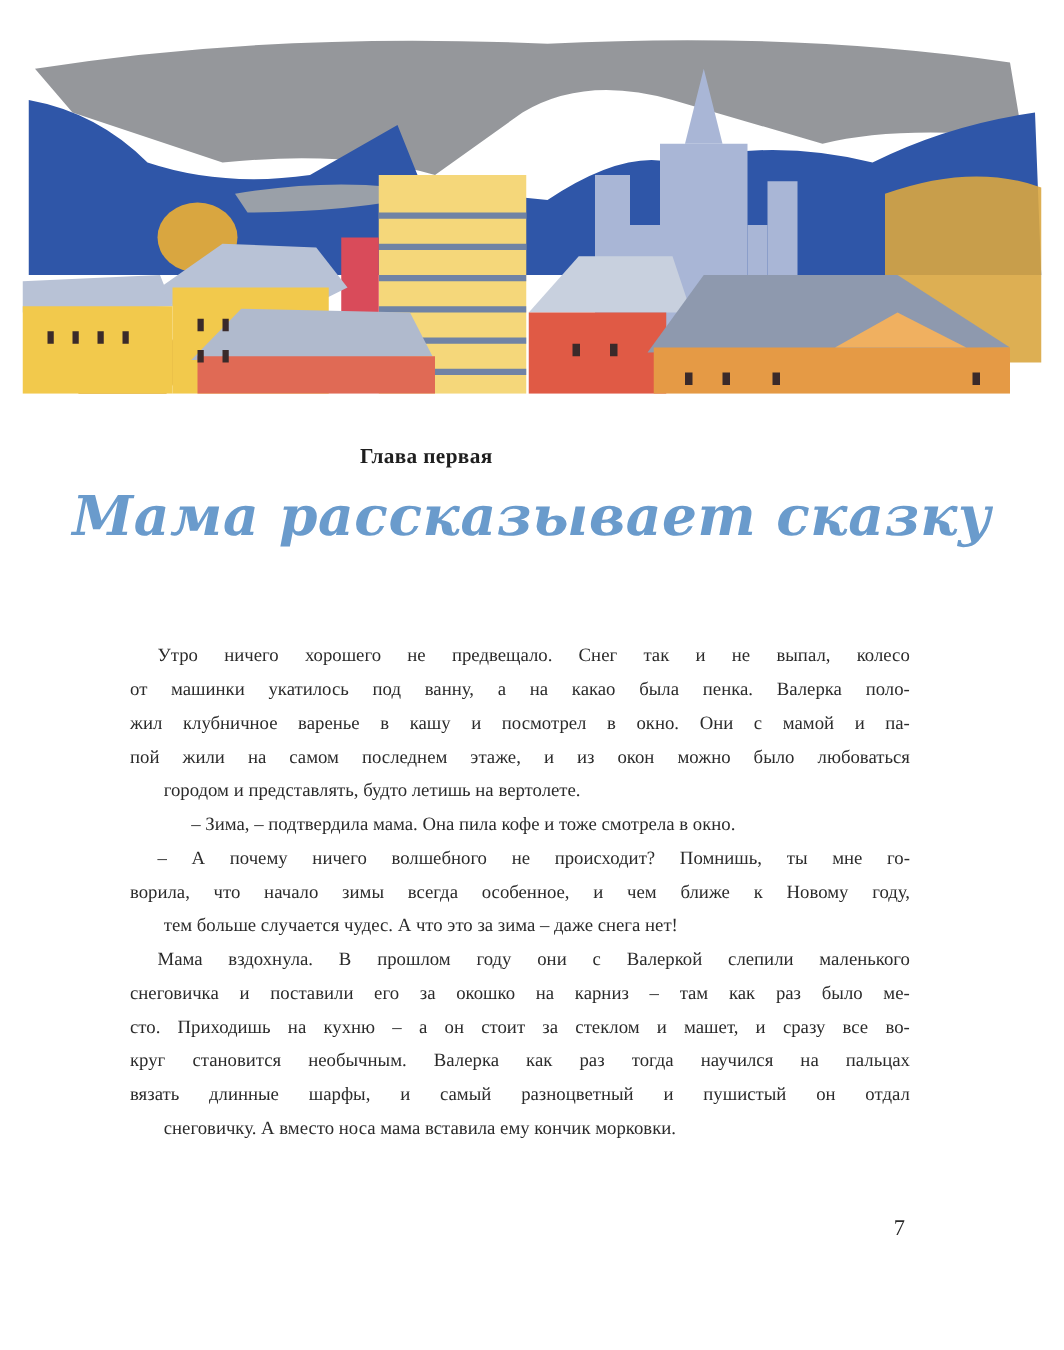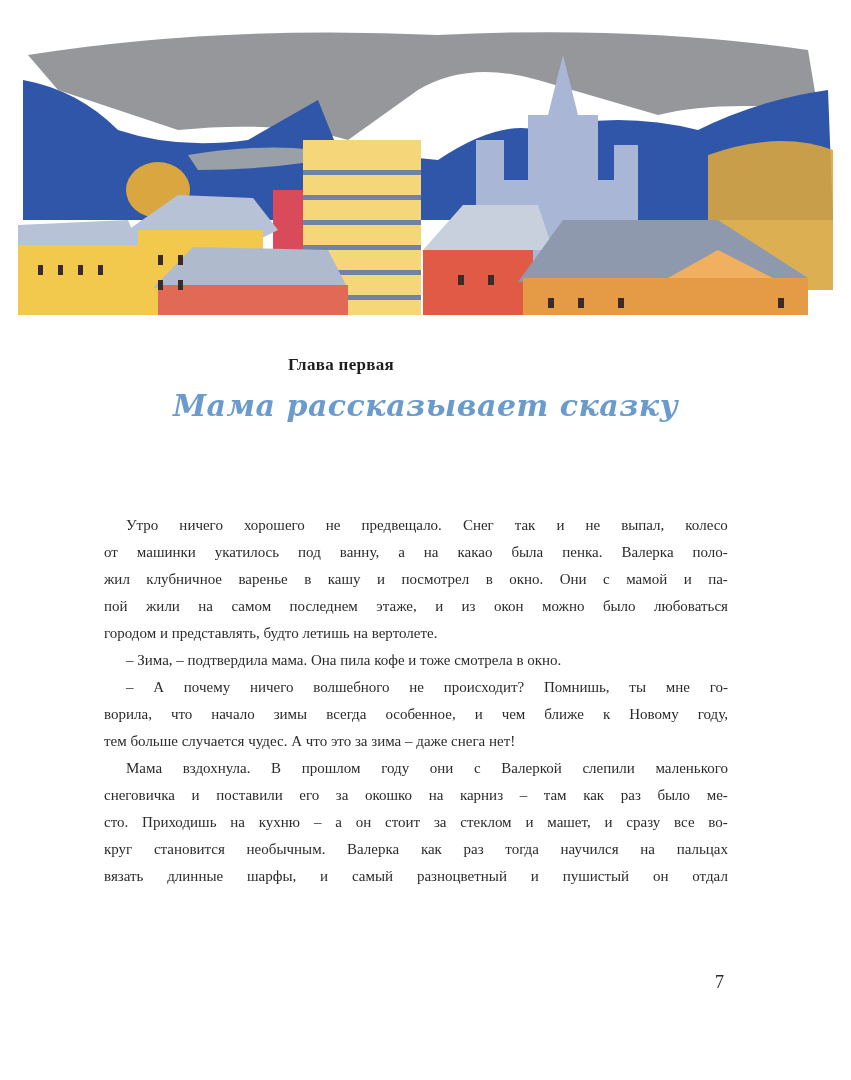--- a/index.html
+++ b/index.html
@@ -4,25 +4,25 @@
 <style>
   html, body { margin: 0; padding: 0; background: #ffffff; }
   body { width: 851px; height: 1080px; position: relative; overflow: hidden;
          font-family: "Liberation Serif", "DejaVu Serif", serif; color: #2a2a2a; }
   .illustration { position: absolute; left: 18px; top: 20px; width: 820px; height: 295px; }
   .illustration svg { display: block; width: 100%; height: 100%; }
   .chapter-label { position: absolute; top: 355px; left: 0; width: 682px; text-align: center;
                    font-size: 17px; font-weight: bold; letter-spacing: 0.3px; color: #1e1e1e; }
   .chapter-title { position: absolute; top: 388px; left: 0; width: 851px; text-align: center;
                    font-family: "DejaVu Serif", serif; font-style: italic; font-weight: bold;
-                   font-size: 30px; color: #6a9bcc; letter-spacing: 0.5px; }
+                   font-size: 44px; color: #6a9bcc; letter-spacing: 0.5px; }
   .body-text { position: absolute; top: 512px; left: 104px; width: 624px; font-size: 15px;
                line-height: 27px; color: #2b2b2b; }
   .line { white-space: nowrap; display: flex; justify-content: space-between; }
-  .line.last { justify-content: flex-start; }
+  .line.last { justify-content: flex-start; margin-left: 27px; }
   .line.indent { padding-left: 22px; }
   .line span { display: inline; }
   .page-number { position: absolute; top: 972px; left: 715px; font-size: 18px; color: #2a2a2a; }
 </style>
 </head>
 <body>
 
 <div class="illustration">
   <svg viewBox="0 0 820 295" preserveAspectRatio="none">
 
@@ -244,15 +244,16 @@
       <span>длинные</span>
       <span>шарфы,</span>
       <span>и</span>
       <span>самый</span>
       <span>разноцветный</span>
       <span>и</span>
       <span>пушистый</span>
       <span>он</span>
       <span>отдал</span>
     </div>
+    <div class="line last">снеговичку. А вместо носа мама вставила ему кончик морковки.</div>
   </div>
 
 <div class="page-number">7</div>
 
 </body></html>

